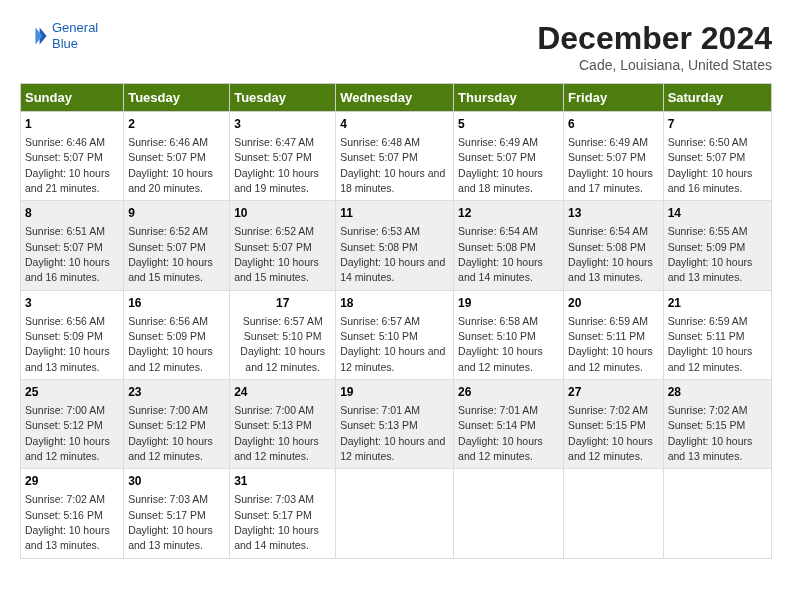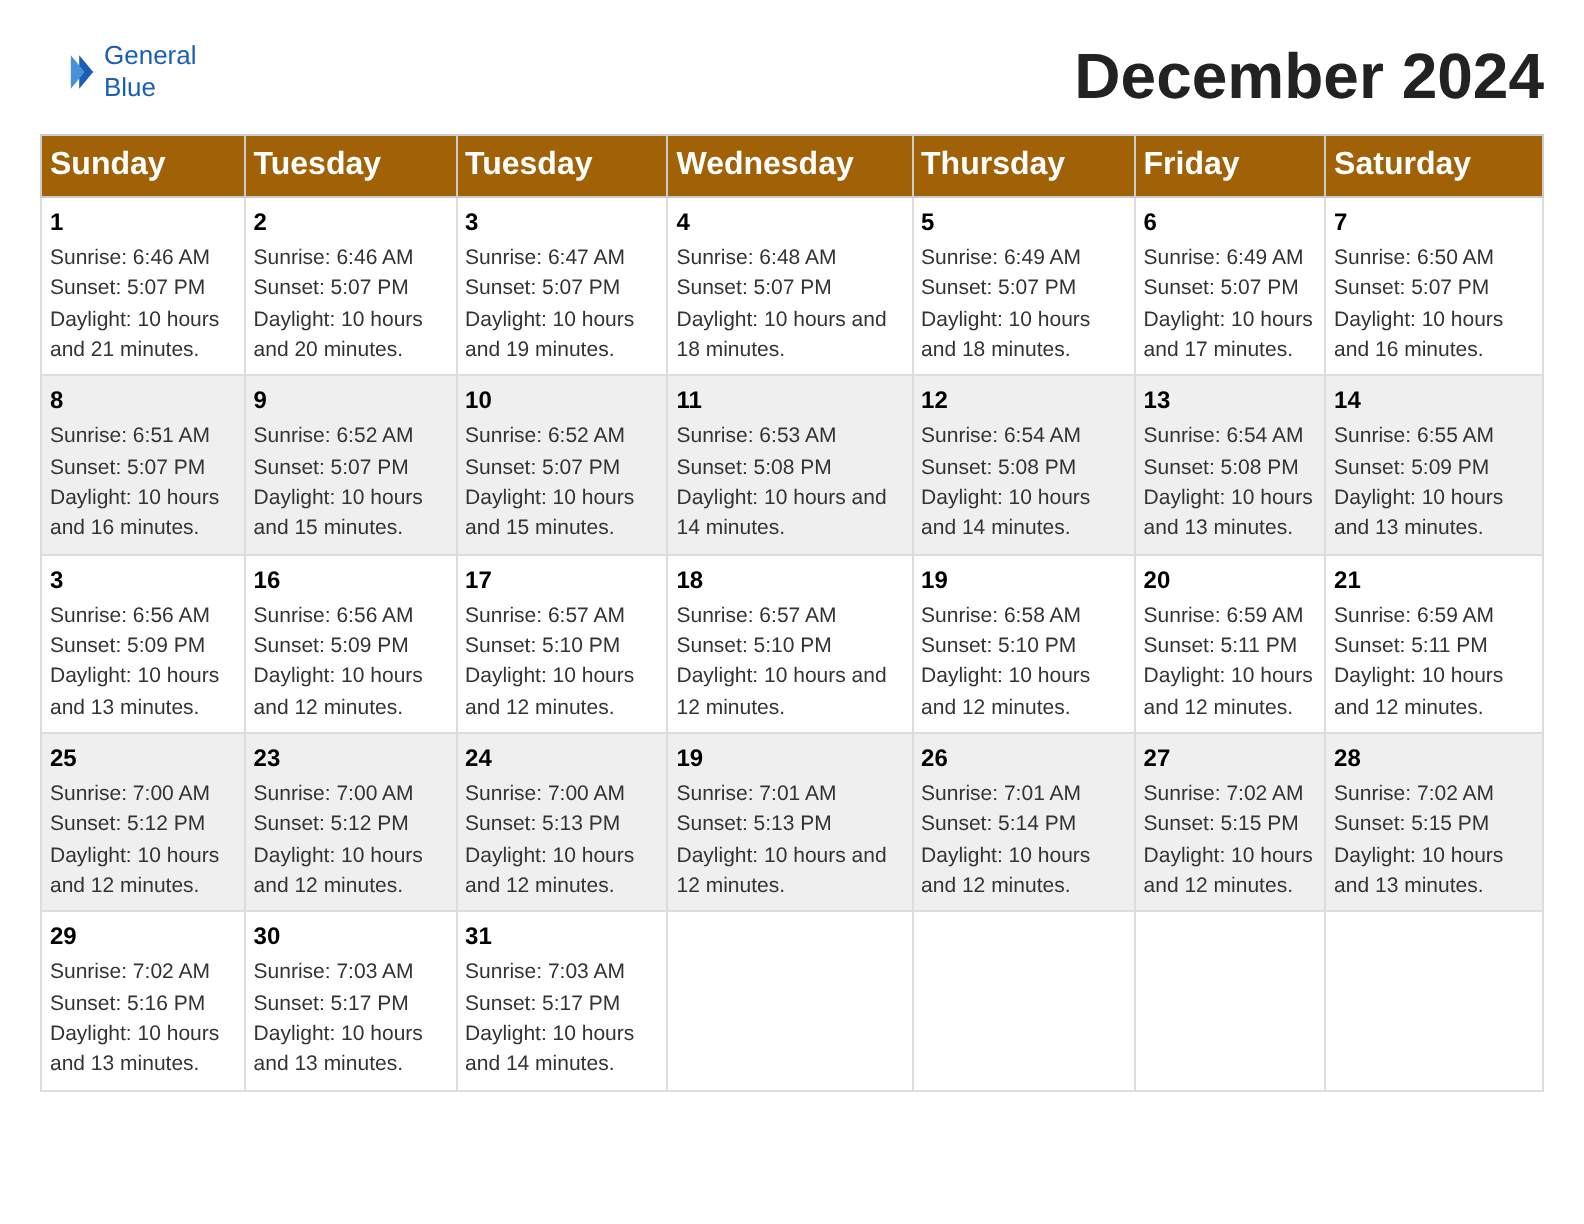--- a/index.html
+++ b/index.html
@@ -42,24 +42,24 @@
     .subtitle {
       font-size: 14px;
       color: #555;
     }
     table {
       width: 100%;
       border-collapse: collapse;
       font-size: 11px;
     }
     thead th {
-      background: #a16207;
+      background: #4d7c0f;
       color: #fff;
       padding: 6px 4px;
-      font-size: 16px;
+      font-size: 13px;
       font-weight: bold;
       text-align: left;
       border: 1px solid #ccc;
       margin-left: 16px;
     }
     tbody tr {
       border-bottom: 1px solid #ddd;
     }
     tbody tr:nth-child(odd) {
       background: #fff;
@@ -94,20 +94,21 @@
         <polygon points="28,8 38,20 28,32" fill="#1a5fb4"></polygon>
         <polygon points="22,8 32,20 22,32" fill="#4a90d9"></polygon>
       </svg>
       <div class="logo-text">
         <div><span>General</span></div>
         <div><span>Blue</span></div>
       </div>
     </div>
     <div class="title-section">
       <div class="main-title">December 2024</div>
+      <div class="subtitle">Cade, Louisiana, United States</div>
     </div>
   </div>
 
   <table>
     <thead>
       <tr>
         <th>Sunday</th>
         <th>Tuesday</th>
         <th>Tuesday</th>
         <th>Wednesday</th>
@@ -131,21 +132,21 @@
           <td style="background: rgb(239, 239, 239);"><span class="day-num">9</span><span class="day-info">Sunrise: 6:52 AM<br>Sunset: 5:07 PM<br>Daylight: 10 hours and 15 minutes.</span></td>
           <td style="background: rgb(239, 239, 239);"><span class="day-num">10</span><span class="day-info">Sunrise: 6:52 AM<br>Sunset: 5:07 PM<br>Daylight: 10 hours and 15 minutes.</span></td>
           <td style="background: rgb(239, 239, 239);"><span class="day-num">11</span><span class="day-info">Sunrise: 6:53 AM<br>Sunset: 5:08 PM<br>Daylight: 10 hours and 14 minutes.</span></td>
           <td style="background: rgb(239, 239, 239);"><span class="day-num">12</span><span class="day-info">Sunrise: 6:54 AM<br>Sunset: 5:08 PM<br>Daylight: 10 hours and 14 minutes.</span></td>
           <td style="background: rgb(239, 239, 239);"><span class="day-num">13</span><span class="day-info">Sunrise: 6:54 AM<br>Sunset: 5:08 PM<br>Daylight: 10 hours and 13 minutes.</span></td>
           <td style="background: rgb(239, 239, 239);"><span class="day-num">14</span><span class="day-info">Sunrise: 6:55 AM<br>Sunset: 5:09 PM<br>Daylight: 10 hours and 13 minutes.</span></td>
         </tr>
         <tr>
           <td style="background: rgb(255, 255, 255);"><span class="day-num">3</span><span class="day-info">Sunrise: 6:56 AM<br>Sunset: 5:09 PM<br>Daylight: 10 hours and 13 minutes.</span></td>
           <td style="background: rgb(255, 255, 255);"><span class="day-num">16</span><span class="day-info">Sunrise: 6:56 AM<br>Sunset: 5:09 PM<br>Daylight: 10 hours and 12 minutes.</span></td>
-          <td style="background: rgb(255, 255, 255);"><span class="day-num">17</span><span class="day-info">Sunrise: 6:57 AM<br>Sunset: 5:10 PM<br>Daylight: 10 hours and 12 minutes.</span></td>
+          <td style="background: rgb(255, 255, 255); text-align: center;"><span class="day-num">17</span><span class="day-info">Sunrise: 6:57 AM<br>Sunset: 5:10 PM<br>Daylight: 10 hours and 12 minutes.</span></td>
           <td style="background: rgb(255, 255, 255);"><span class="day-num">18</span><span class="day-info">Sunrise: 6:57 AM<br>Sunset: 5:10 PM<br>Daylight: 10 hours and 12 minutes.</span></td>
           <td style="background: rgb(255, 255, 255);"><span class="day-num">19</span><span class="day-info">Sunrise: 6:58 AM<br>Sunset: 5:10 PM<br>Daylight: 10 hours and 12 minutes.</span></td>
           <td style="background: rgb(255, 255, 255);"><span class="day-num">20</span><span class="day-info">Sunrise: 6:59 AM<br>Sunset: 5:11 PM<br>Daylight: 10 hours and 12 minutes.</span></td>
           <td style="background: rgb(255, 255, 255);"><span class="day-num">21</span><span class="day-info">Sunrise: 6:59 AM<br>Sunset: 5:11 PM<br>Daylight: 10 hours and 12 minutes.</span></td>
         </tr>
         <tr>
           <td style="background: rgb(239, 239, 239);"><span class="day-num">25</span><span class="day-info">Sunrise: 7:00 AM<br>Sunset: 5:12 PM<br>Daylight: 10 hours and 12 minutes.</span></td>
           <td style="background: rgb(239, 239, 239);"><span class="day-num">23</span><span class="day-info">Sunrise: 7:00 AM<br>Sunset: 5:12 PM<br>Daylight: 10 hours and 12 minutes.</span></td>
           <td style="background: rgb(239, 239, 239);"><span class="day-num">24</span><span class="day-info">Sunrise: 7:00 AM<br>Sunset: 5:13 PM<br>Daylight: 10 hours and 12 minutes.</span></td>
           <td style="background: rgb(239, 239, 239);"><span class="day-num">19</span><span class="day-info">Sunrise: 7:01 AM<br>Sunset: 5:13 PM<br>Daylight: 10 hours and 12 minutes.</span></td>

